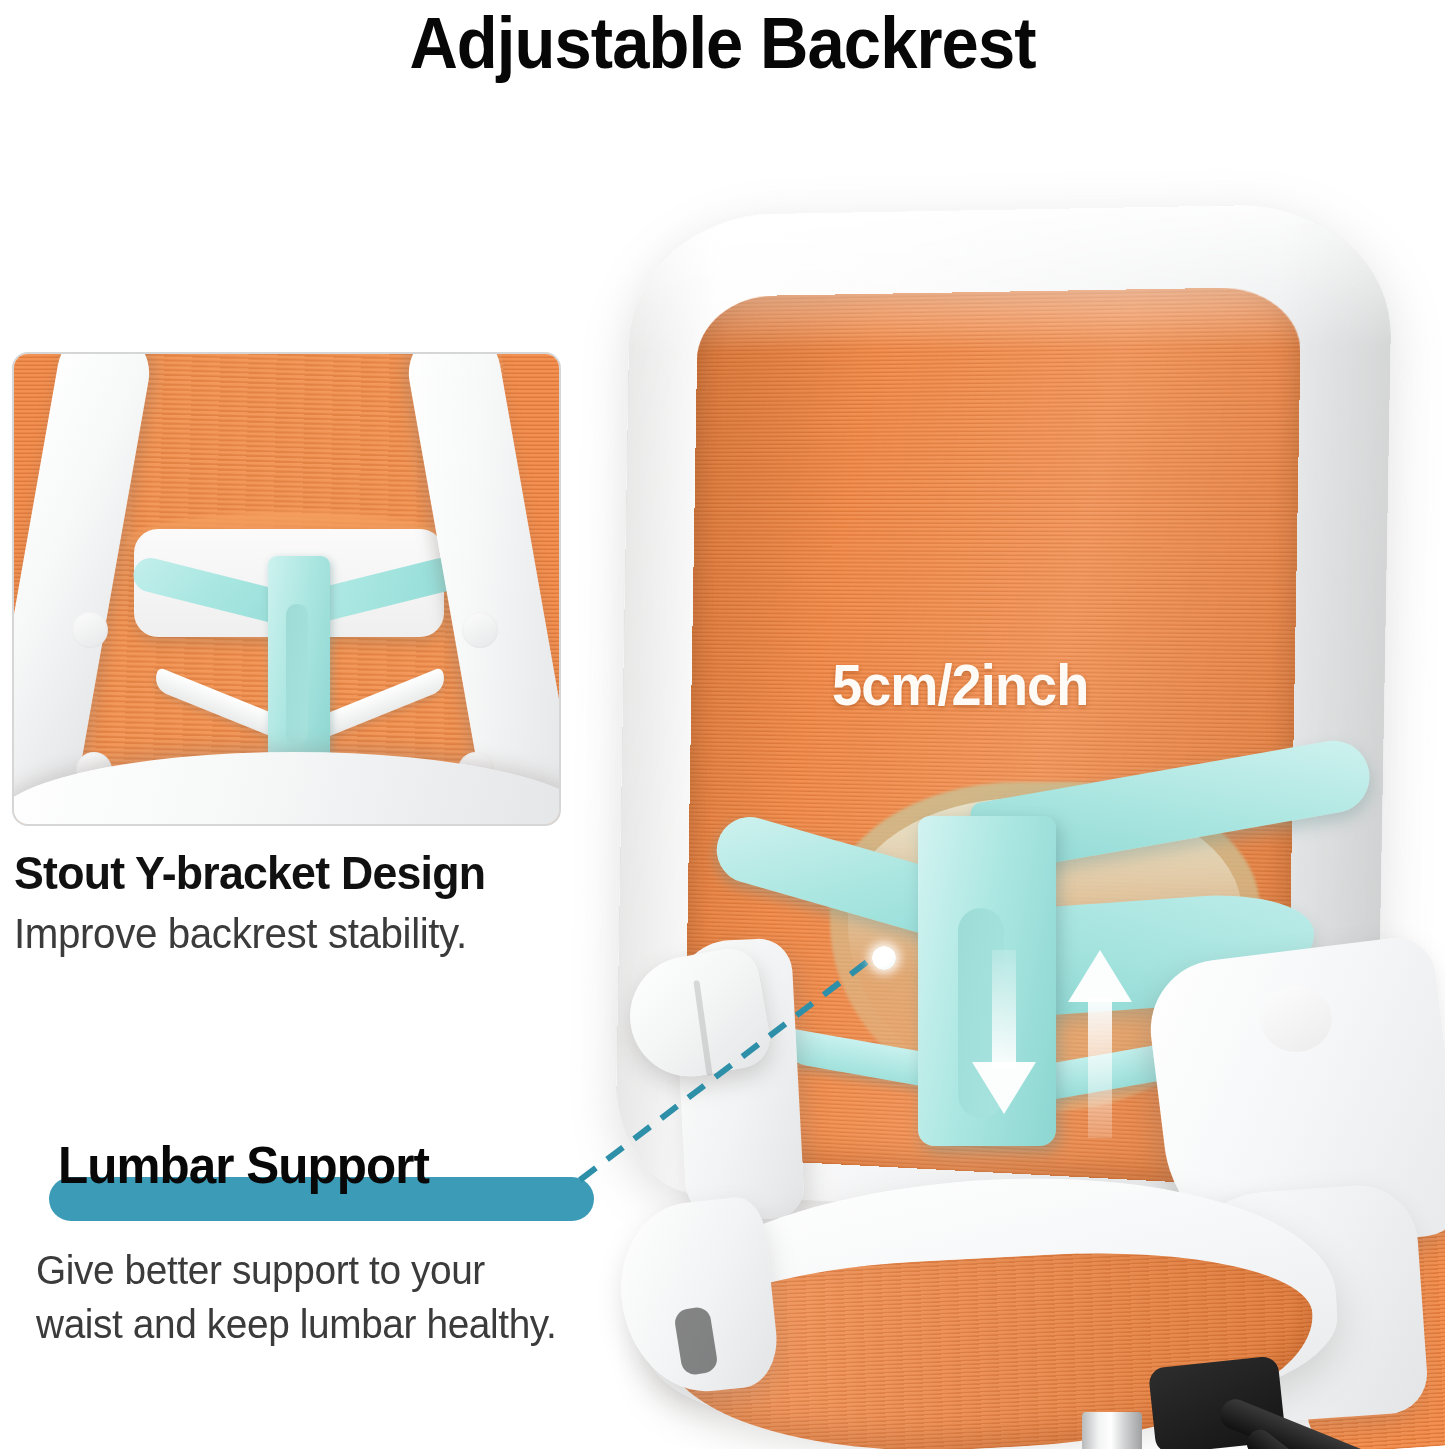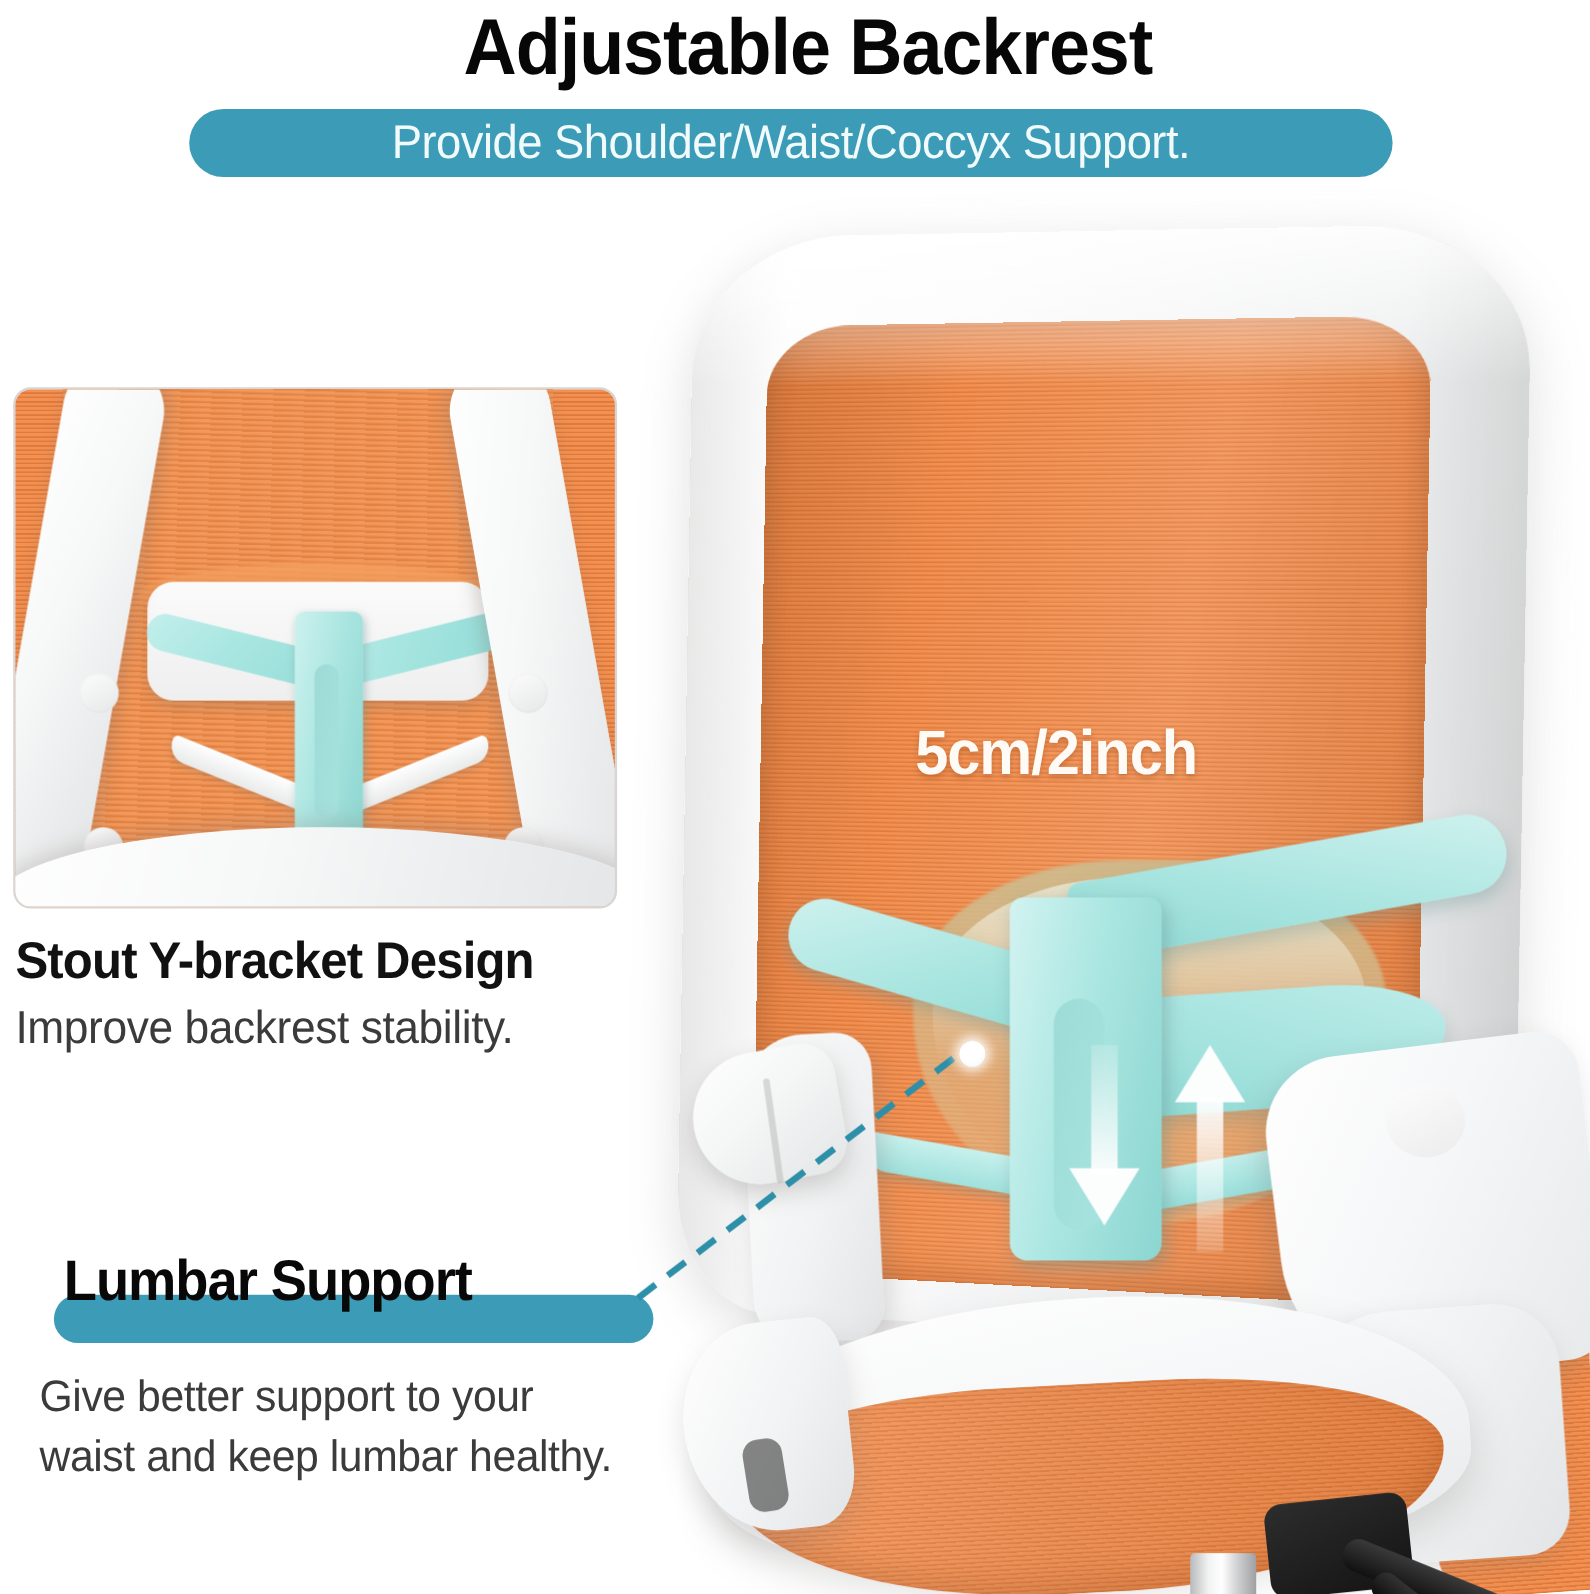--- a/index.html
+++ b/index.html
@@ -4,21 +4,21 @@
 <title>Adjustable Backrest</title>
 <style>
   html,body{margin:0;padding:0;background:#ffffff;}
   body{
     width:1445px;height:1449px;position:relative;overflow:hidden;
     font-family:"Liberation Sans","DejaVu Sans",sans-serif;
     -webkit-font-smoothing:antialiased;
   }
 
   
-  #header{position:absolute;left:0;top:0;width:1199px;height:175px;margin-left:12px;}
+  #header{position:absolute;left:0;top:0;width:1199px;height:175px;}
   #main-title{
     position:absolute;left:0;top:2px;width:1445px;text-align:center;
     font-size:72px;font-weight:bold;color:#070707;letter-spacing:-1px;
     line-height:82px;white-space:nowrap;
     transform:scaleX(.93);transform-origin:50% 50%;
   }
   #subtitle-pill{
     position:absolute;left:160px;top:99px;width:1094px;height:62px;
     background:#3C9CB7;border-radius:33px;
   }
@@ -396,23 +396,20 @@
     border-radius:12px;
     background:linear-gradient(180deg,#333333,#0d0d0d);
     transform:rotate(38deg);transform-origin:0 50%;
   }
 </style>
 </head>
 <body>
 
 <div id="header">
   <div id="main-title">Adjustable Backrest</div>
-  <div id="subtitle-pill">
-    <div id="subtitle-text">Provide Shoulder/Waist/Coccyx Support.</div>
-  </div>
 </div>
 
 <div id="inset-panel">
   <div class="inset-stage">
     <div id="inset-mesh" class="mesh"></div>
     <div id="inset-backpanel" class="mesh-soft"></div>
     <div id="inset-lumbar-halo"></div>
     <div id="inset-lumbar-pad"></div>
 
     <div id="inset-y">

